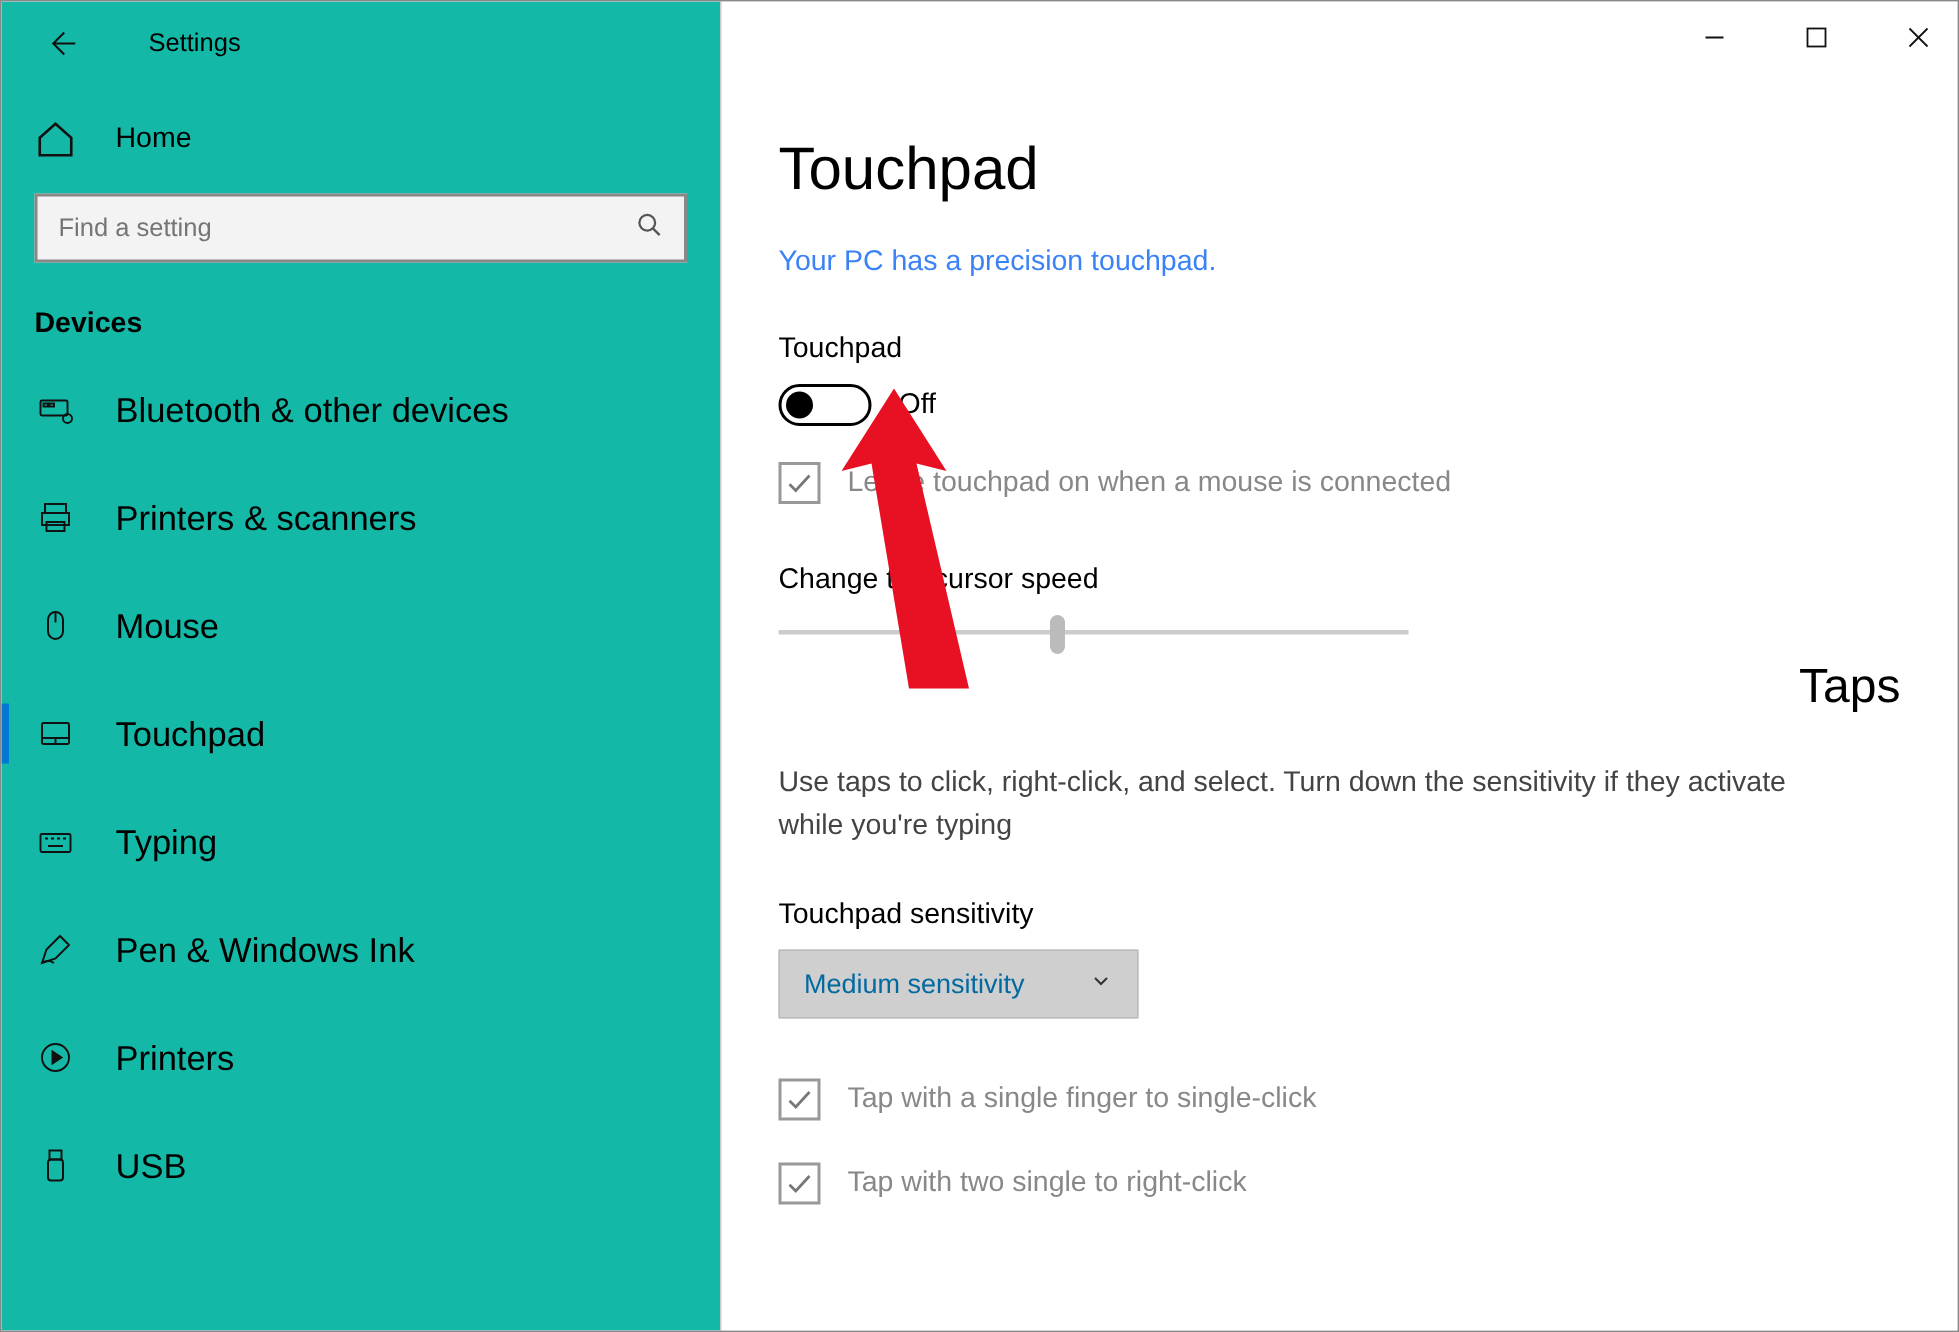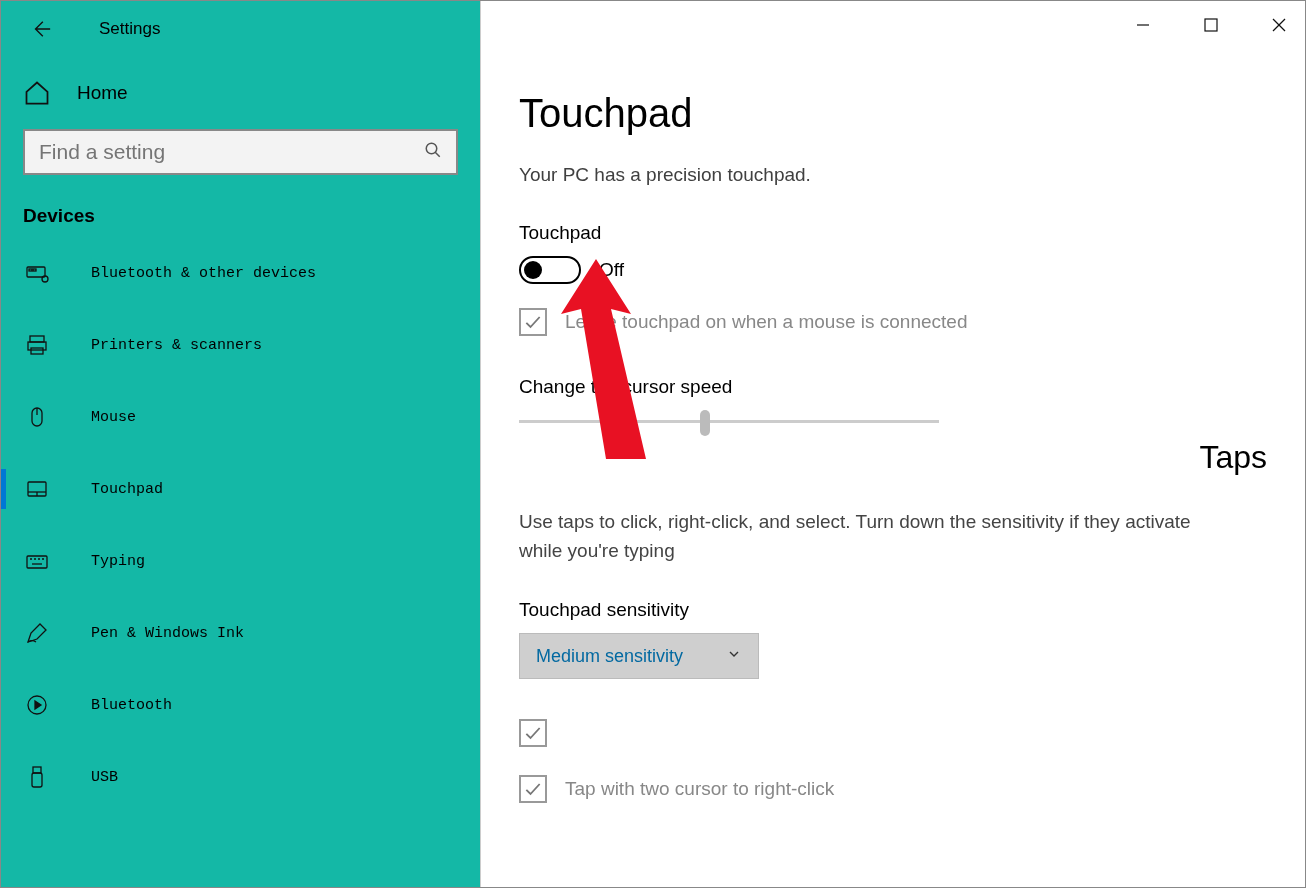--- a/index.html
+++ b/index.html
@@ -24,45 +24,45 @@
   .home-row .label { font-size: 19px; margin-left: 26px; }
 
   .search-wrap { padding: 0 22px; }
   .search-box {
     display:flex; align-items:center; justify-content:space-between;
     border: 2px solid #888; height: 46px; padding: 0 14px;
     background: #f3f3f3;
   }
   .search-box input {
     border: none; outline: none; background: transparent;
-    font-size: 21px; flex:1; color:#333;
+    font-size: 17px; flex:1; color:#333;
   }
   .search-box .search-icon svg { width:18px; height:18px; stroke:#555; fill:none; stroke-width:2; }
 
   .category-title { font-size: 19px; font-weight: 600; padding: 30px 22px 10px 22px; }
 
   .nav-item {
     display:flex; align-items:center; height: 72px; padding-left: 22px; cursor:pointer;
     position: relative;
   }
   .nav-item.selected::before {
     content:""; position:absolute; left:0; top:16px; bottom:16px; width:5px; background:#0078d4;
   }
   .nav-item .icon { width: 28px; height: 28px; display:flex; align-items:center; justify-content:center; }
   .nav-item .icon svg { width:24px; height:24px; stroke:#111; fill:none; stroke-width:1.3; }
-  .nav-item .label { font-size: 15px; margin-left: 40px; font-family: Liberation Mono, monospace; }
+  .nav-item .label { font-size: 23px; margin-left: 26px; }
 
   
   .right { flex:1; background:#fff; position:relative; padding: 30px 38px 0 38px; overflow:hidden; }
   .window-controls { position:absolute; top:8px; right:10px; display:flex; gap:36px; }
   .window-controls div { width:32px; height:32px; display:flex; align-items:center; justify-content:center; cursor:pointer; }
   .window-controls svg { width:14px; height:14px; stroke:#111; fill:none; stroke-width:1.2; }
 
   .page-title { font-size: 40px; font-weight: 400; margin-bottom: 28px; }
-  .subtext { font-size: 19px; color:#404040; margin-bottom: 36px; }
+  .subtext { font-size: 19px; color:#3b82f6; margin-bottom: 36px; }
 
   .field-label { font-size: 19px; color:#000; margin-bottom: 12px; }
 
   .toggle-row { display:flex; align-items:center; gap:18px; margin-bottom: 24px; }
   .toggle {
     width: 62px; height: 28px; border-radius: 14px;
     border: 2.5px solid #000; position:relative; cursor:pointer; background:#fff;
   }
   .toggle .knob {
     position:absolute; left:3px; top:2.5px; width:18px; height:18px;
@@ -205,21 +205,21 @@
       <span class="label">Pen &amp; Windows Ink</span>
     </div>
 
     <div class="nav-item">
       <span class="icon">
         <svg viewBox="0 0 24 24">
             <circle cx="12" cy="12" r="9"></circle>
             <polygon points="10,8 16,12 10,16" fill="#111"></polygon>
           </svg>
       </span>
-      <span class="label">Bluetooth</span>
+      <span class="label">Printers</span>
     </div>
 
     <div class="nav-item">
       <span class="icon">
         <svg viewBox="0 0 24 24">
             <rect x="8" y="2" width="8" height="6"></rect>
             <rect x="7" y="8" width="10" height="14" rx="2"></rect>
           </svg>
       </span>
       <span class="label">USB</span>
@@ -286,29 +286,30 @@
           </svg>
       </span>
     </div>
 
     <div class="checkbox-row">
       <div class="checkbox">
         <svg viewBox="0 0 24 24">
             <polyline points="4,13 9,18 20,6"></polyline>
           </svg>
       </div>
+      <div class="check-label">Tap with a single finger to single-click</div>
     </div>
 
     <div class="checkbox-row">
       <div class="checkbox">
         <svg viewBox="0 0 24 24">
             <polyline points="4,13 9,18 20,6"></polyline>
           </svg>
       </div>
-      <div class="check-label">Tap with two cursor to right-click</div>
+      <div class="check-label">Tap with two single to right-click</div>
     </div>
   </div>
 </div>
 
 <div class="arrow-annot">
   <svg viewBox="0 0 110 220">
     <defs></defs>
     <polygon points="35,0 70,55 50,50 85,200 45,200 20,50 0,55" fill="#e81123"></polygon>
   </svg>
 </div>

